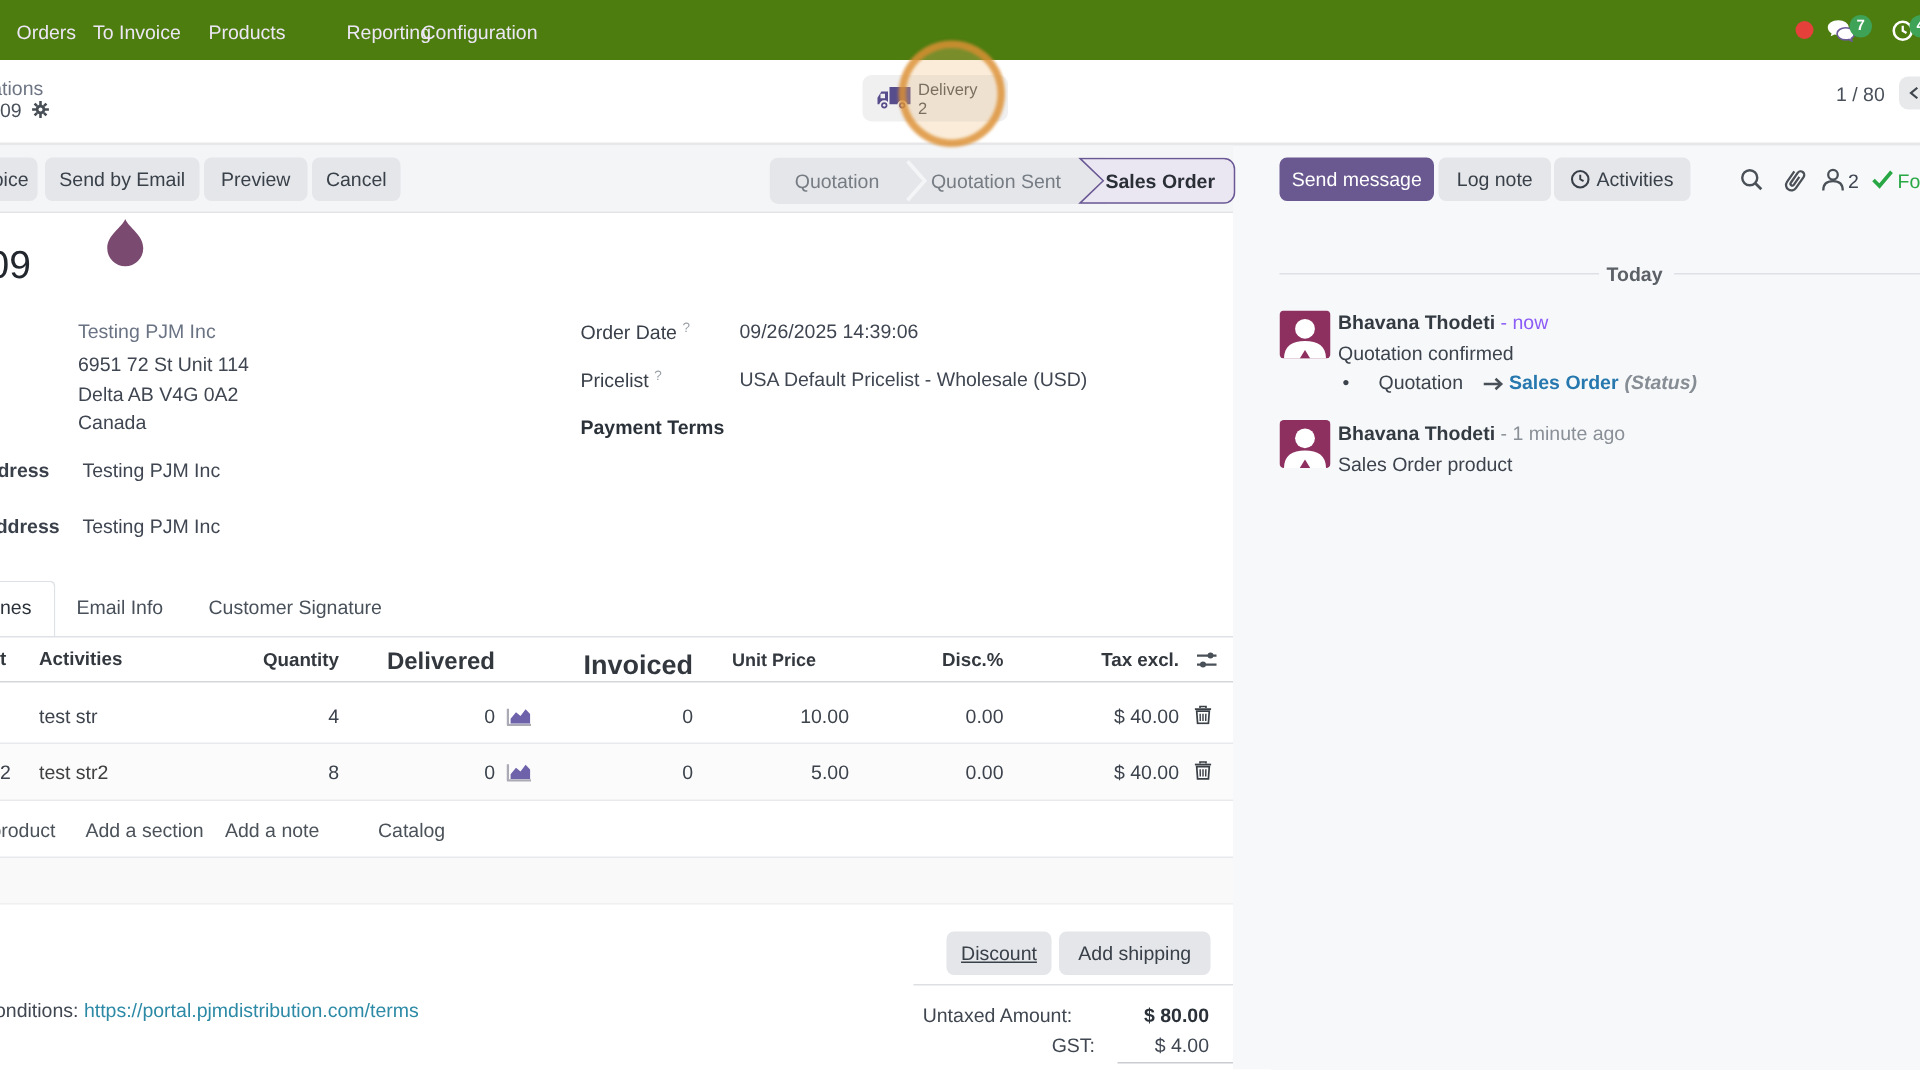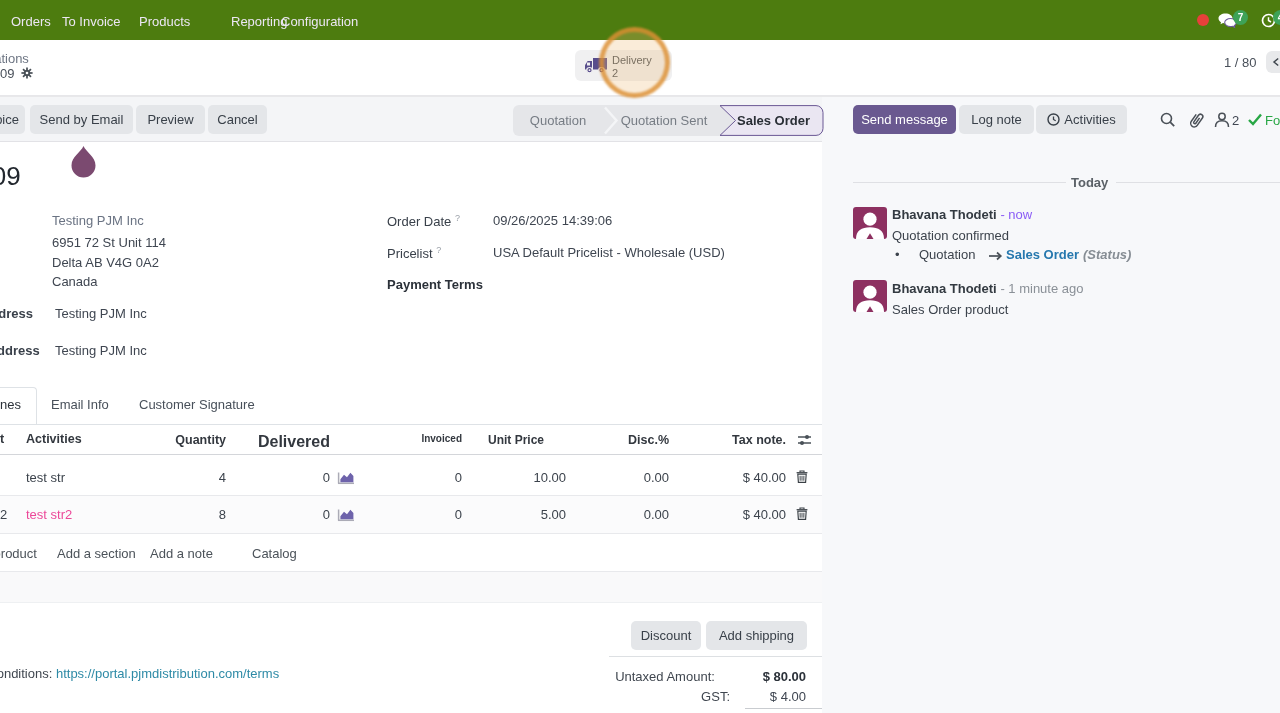--- a/index.html
+++ b/index.html
@@ -115,24 +115,24 @@
 <div class="abs" style="left:-61px;top:387px;width:98px;height:38px;background:#fff;border:1px solid #dee2e6;border-bottom:none;border-radius:4px 4px 0 0;"></div>
 <div class="abs" style="left:-47px;top:397px;color:#2b3139;">Order Lines</div>
 <div class="abs" style="left:51px;top:397px;color:#48505a;">Email Info</div>
 <div class="abs" style="left:139px;top:397px;color:#48505a;">Customer Signature</div>
 <div class="abs" style="left:0;top:424px;width:822px;height:1px;background:#dee2e6;"></div>
 
 <div class="abs" style="left:-43px;top:432px;font-weight:600;color:#33383f;font-size:12.5px;">Product</div>
 <div class="abs" style="left:26px;top:432px;font-weight:600;color:#33383f;font-size:12.5px;">Activities</div>
 <div class="abs r" style="left:126px;top:433px;width:100px;font-weight:600;color:#33383f;font-size:12.5px;">Quantity</div>
 <div class="abs r" style="left:230px;top:433px;width:100px;font-weight:600;color:#33383f;font-size:16px;">Delivered</div>
-<div class="abs r" style="left:362px;top:433px;width:100px;font-weight:600;color:#33383f;font-size:10px;">Invoiced</div>
+<div class="abs r" style="left:362px;top:433px;width:100px;font-weight:600;color:#33383f;font-size:18px;">Invoiced</div>
 <div class="abs r" style="left:444px;top:433px;width:100px;font-weight:600;color:#33383f;font-size:12px;">Unit Price</div>
 <div class="abs r" style="left:569px;top:433px;width:100px;font-weight:600;color:#33383f;font-size:12.5px;">Disc.%</div>
-<div class="abs r" style="left:686px;top:433px;width:100px;font-weight:600;color:#33383f;font-size:12.5px;">Tax note.</div>
+<div class="abs r" style="left:686px;top:433px;width:100px;font-weight:600;color:#33383f;font-size:12.5px;">Tax excl.</div>
 <svg class="abs" style="left:797px;top:433px;" width="15" height="14" viewBox="0 0 15 14">
   <line x1="1" y1="4" x2="14" y2="4" stroke="#495057" stroke-width="1.5"></line>
   <line x1="1" y1="10" x2="14" y2="10" stroke="#495057" stroke-width="1.5"></line>
   <circle cx="10" cy="4" r="2" fill="#495057"></circle>
   <circle cx="5" cy="10" r="2" fill="#495057"></circle>
 </svg>
 <div class="abs" style="left:0;top:454px;width:822px;height:1px;background:#d4d6da;"></div>
 <div class="abs" style="left:0;top:496px;width:822px;height:37px;background:#fbfbfc;"></div>
 <div class="abs" style="left:0;top:495px;width:822px;height:1px;background:#e8e9ec;"></div>
 <div class="abs" style="left:0;top:533px;width:822px;height:1px;background:#e8e9ec;"></div>
@@ -153,21 +153,21 @@
 <svg class="abs" style="left:796px;top:470px;" width="12" height="13" viewBox="0 0 12 13">
   <line x1="0.6" y1="2.7" x2="11.4" y2="2.7" stroke="#3a4046" stroke-width="1.2"></line>
   <path d="M4 2 V1 H8 V2" fill="none" stroke="#3a4046" stroke-width="1.1"></path>
   <path d="M1.8 4.1 H10.2 L9.6 12.3 H2.4 Z" fill="none" stroke="#3a4046" stroke-width="1.15"></path>
   <line x1="4.1" y1="5.8" x2="4.2" y2="10.7" stroke="#3a4046" stroke-width="0.95"></line>
   <line x1="6" y1="5.8" x2="6" y2="10.7" stroke="#3a4046" stroke-width="0.95"></line>
   <line x1="7.9" y1="5.8" x2="7.8" y2="10.7" stroke="#3a4046" stroke-width="0.95"></line>
 </svg>
 
 <div class="abs" style="left:0px;top:507px;color:#3c434c;">2</div>
-<div class="abs" style="left:26px;top:507px;color:#ec4899;">test str2</div>
+<div class="abs" style="left:26px;top:507px;color:#404040;">test str2</div>
 <div class="abs r" style="left:126px;top:507px;width:100px;color:#3c434c;">8</div>
 <div class="abs r" style="left:230px;top:507px;width:100px;color:#3c434c;">0</div>
 <svg class="abs" style="left:337px;top:508px;" width="18" height="14" viewBox="0 0 18 14">
     <line x1="1.6" y1="1.5" x2="1.6" y2="12.5" stroke="#ababb6" stroke-width="1.5"></line>
     <line x1="1" y1="12.3" x2="17" y2="12.3" stroke="#ababb6" stroke-width="1.5"></line>
     <path d="M3.4 11.3 V8.2 L7 3.8 L10 6.3 L13.4 1.8 L16.4 5 V11.3 Z" fill="#6e63ab"></path>
   </svg>
 <div class="abs r" style="left:362px;top:507px;width:100px;color:#3c434c;">0</div>
 <div class="abs r" style="left:466px;top:507px;width:100px;color:#3c434c;">5.00</div>
 <div class="abs r" style="left:569px;top:507px;width:100px;color:#3c434c;">0.00</div>
@@ -180,21 +180,21 @@
   <line x1="6" y1="5.8" x2="6" y2="10.7" stroke="#3a4046" stroke-width="0.95"></line>
   <line x1="7.9" y1="5.8" x2="7.8" y2="10.7" stroke="#3a4046" stroke-width="0.95"></line>
 </svg>
 
 <div class="abs lnk" style="left:-44px;top:546px;">Add a product</div>
 <div class="abs lnk" style="left:57px;top:546px;">Add a section</div>
 <div class="abs lnk" style="left:150px;top:546px;">Add a note</div>
 <div class="abs lnk" style="left:252px;top:546px;">Catalog</div>
 
 <div class="abs" style="left:0;top:572px;width:822px;height:31px;background:#f9f9fa;border-bottom:1px solid #eef0f2;"></div>
-<div class="btn" style="left:631px;top:621px;width:70px;">Discount</div>
+<div class="btn" style="left:631px;top:621px;width:70px;text-decoration:underline;">Discount</div>
 <div class="btn" style="left:706px;top:621px;width:101px;">Add shipping</div>
 <div class="abs" style="left:609px;top:656px;width:213px;height:1px;background:#dde0e3;"></div>
 <div class="abs" style="left:-64px;top:666px;">Terms &amp; Conditions: <span style="color:#2d8aa6;">https://portal.pjmdistribution.com/terms</span></div>
 <div class="abs r" style="left:600px;top:669px;width:130px;text-align:center;">Untaxed Amount:</div>
 <div class="abs r b" style="left:706px;top:669px;width:100px;color:#2b3139;">$ 80.00</div>
 <div class="abs r" style="left:600px;top:689px;width:130px;">GST:</div>
 <div class="abs r" style="left:706px;top:689px;width:100px;color:#3f4651;">$ 4.00</div>
 <div class="abs" style="left:745px;top:708px;width:77px;height:1px;background:#c9ccd0;"></div>
 
 <div class="btn" style="left:853px;top:105px;width:103px;background:#6a5990;color:#fff;">Send message</div>

